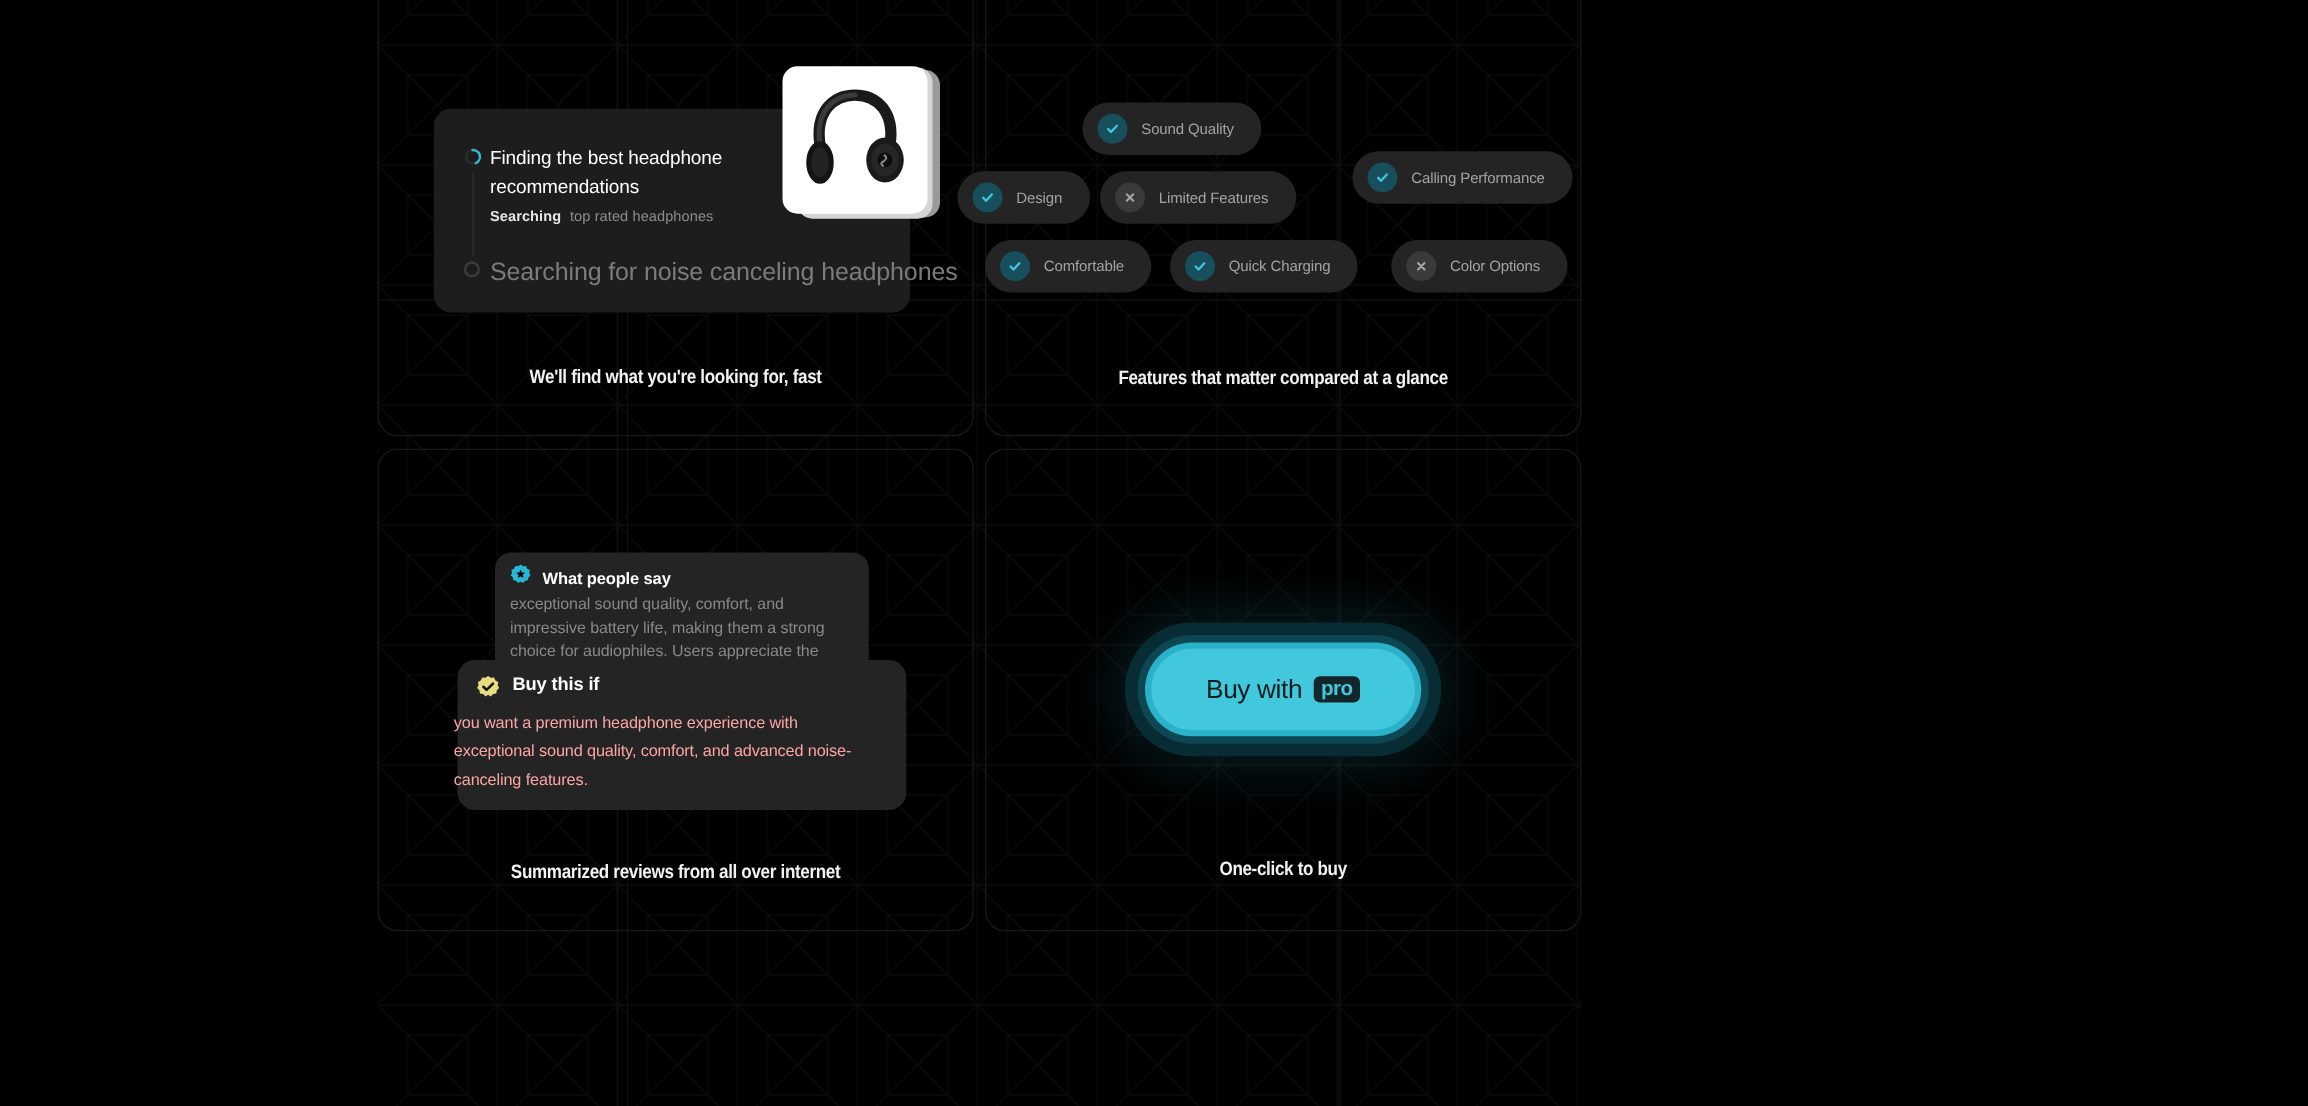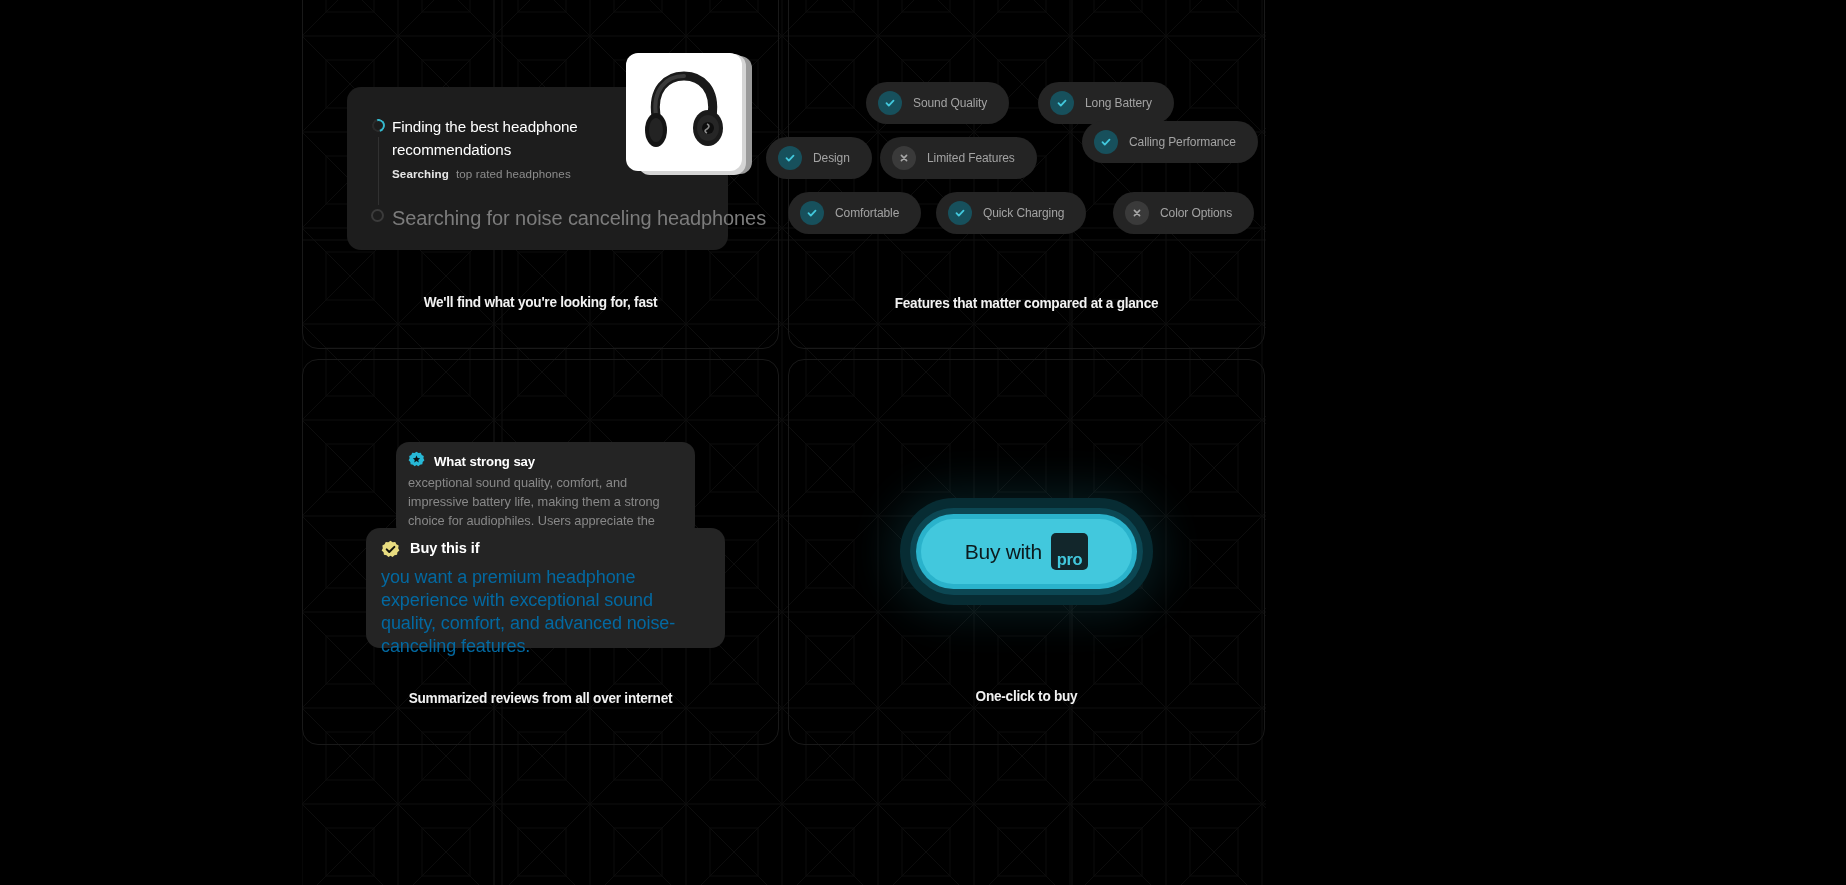--- a/index.html
+++ b/index.html
@@ -207,24 +207,24 @@
     position: absolute;
     left: 381px; top: 540px;
     display: flex; align-items: flex-start; gap: 10px;
   }
   .buy-head-title {
     color: #ffffff; font-size: 14.6px; font-weight: 700;
     letter-spacing: -0.1px;
   }
   .buy-body {
     position: absolute;
-    left: 381px; top: 566px;
+    left: 363px; top: 566px;
     width: 320px;
-    color: #0369a1;
-    font-size: 18px;
+    color: #fca5a5;
+    font-size: 13px;
     line-height: 23px;
     letter-spacing: -0.1px;
   }
 
   
   .btn-wrap {
     position: absolute;
     left: 900px; top: 498px;
     width: 253px; height: 107px; text-align: right;
   }
@@ -256,21 +256,21 @@
     font-size: 21px;
     font-weight: 400;
     letter-spacing: -0.3px;
   }
   .btn-badge {
     background: #12262b;
     color: #42c8dd;
     font-size: 16.5px;
     font-weight: 700;
     letter-spacing: -0.4px;
-    padding: 18px 6px 3px 6px;
+    padding: 2px 6px 3px 6px;
     border-radius: 5px;
     line-height: 1;
   }
 </style>
 </head>
 <body>
 
 <div class="page">
 
   <div class="grid-wrap">
@@ -326,28 +326,20 @@
 
   <div class="pill p1">
     <span class="pill-icon ic-check">
       <svg width="12" height="12" viewBox="0 0 12 12">
           <path d="M2.5 6.2 L4.8 8.6 L9.5 3.6" fill="none" stroke="#42c8dd" stroke-width="1.8" stroke-linecap="round" stroke-linejoin="round"></path>
         </svg>
     </span>
     <span class="pill-label">Sound Quality</span>
   </div>
 
-  <div class="pill p2">
-    <span class="pill-icon ic-check">
-      <svg width="12" height="12" viewBox="0 0 12 12">
-          <path d="M2.5 6.2 L4.8 8.6 L9.5 3.6" fill="none" stroke="#42c8dd" stroke-width="1.8" stroke-linecap="round" stroke-linejoin="round"></path>
-        </svg>
-    </span>
-    <span class="pill-label">Long Battery</span>
-  </div>
 
   <div class="pill p3">
     <span class="pill-icon ic-check">
       <svg width="12" height="12" viewBox="0 0 12 12">
           <path d="M2.5 6.2 L4.8 8.6 L9.5 3.6" fill="none" stroke="#42c8dd" stroke-width="1.8" stroke-linecap="round" stroke-linejoin="round"></path>
         </svg>
     </span>
     <span class="pill-label">Design</span>
   </div>
 
@@ -401,21 +393,21 @@
   <div class="card card-c"></div>
 
   <div class="rev-panel"></div>
   <div class="rev-head">
     <span>
       <svg width="17" height="17" viewBox="0 0 20 20">
         <path d="M10 0.8 L12.3 2.4 L15 2.1 L16.2 4.6 L18.6 5.9 L18.1 8.6 L19.3 11 L17.3 12.9 L16.9 15.6 L14.2 16.1 L12.2 18 L10 16.6 L7.8 18 L5.8 16.1 L3.1 15.6 L2.7 12.9 L0.7 11 L1.9 8.6 L1.4 5.9 L3.8 4.6 L5 2.1 L7.7 2.4 Z" fill="#27b8d6"></path>
         <path d="M10 5.4 L11.3 8.2 L14.3 8.5 L12 10.5 L12.7 13.4 L10 11.9 L7.3 13.4 L8 10.5 L5.7 8.5 L8.7 8.2 Z" fill="#0a1012"></path>
       </svg>
     </span>
-    <span class="rev-head-title">What strong say</span>
+    <span class="rev-head-title">What people say</span>
   </div>
   <div class="rev-body">exceptional sound quality, comfort, and impressive battery life, making them a strong choice for audiophiles. Users appreciate the</div>
 
   <div class="buy-panel"></div>
   <div class="buy-head">
     <span>
       <svg width="19" height="19" viewBox="0 0 20 20">
         <path d="M10 0.8 L12.3 2.4 L15 2.1 L16.2 4.6 L18.6 5.9 L18.1 8.6 L19.3 11 L17.3 12.9 L16.9 15.6 L14.2 16.1 L12.2 18 L10 16.6 L7.8 18 L5.8 16.1 L3.1 15.6 L2.7 12.9 L0.7 11 L1.9 8.6 L1.4 5.9 L3.8 4.6 L5 2.1 L7.7 2.4 Z" fill="#e8dc80"></path>
         <path d="M6 9.9 L8.7 12.6 L14.1 7.2" fill="none" stroke="#14140c" stroke-width="2.1" stroke-linecap="round" stroke-linejoin="round"></path>
       </svg>

